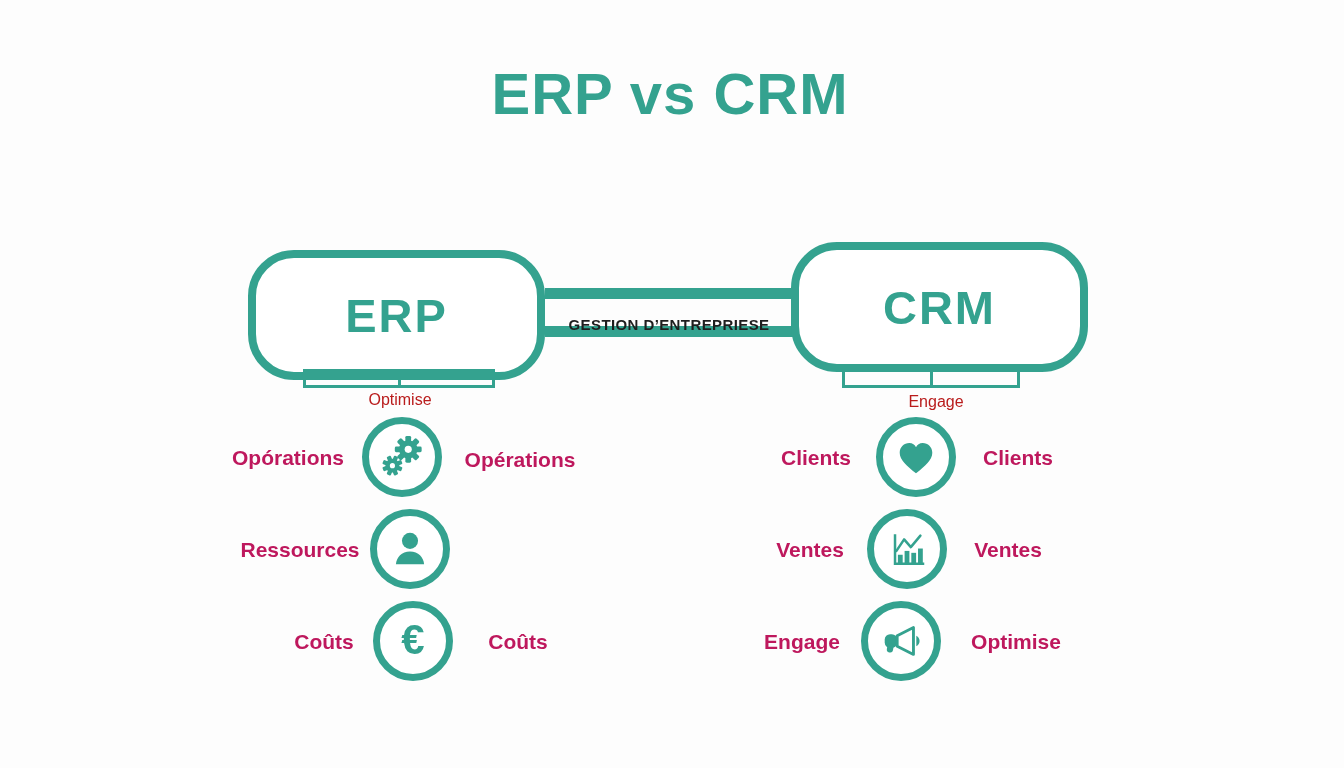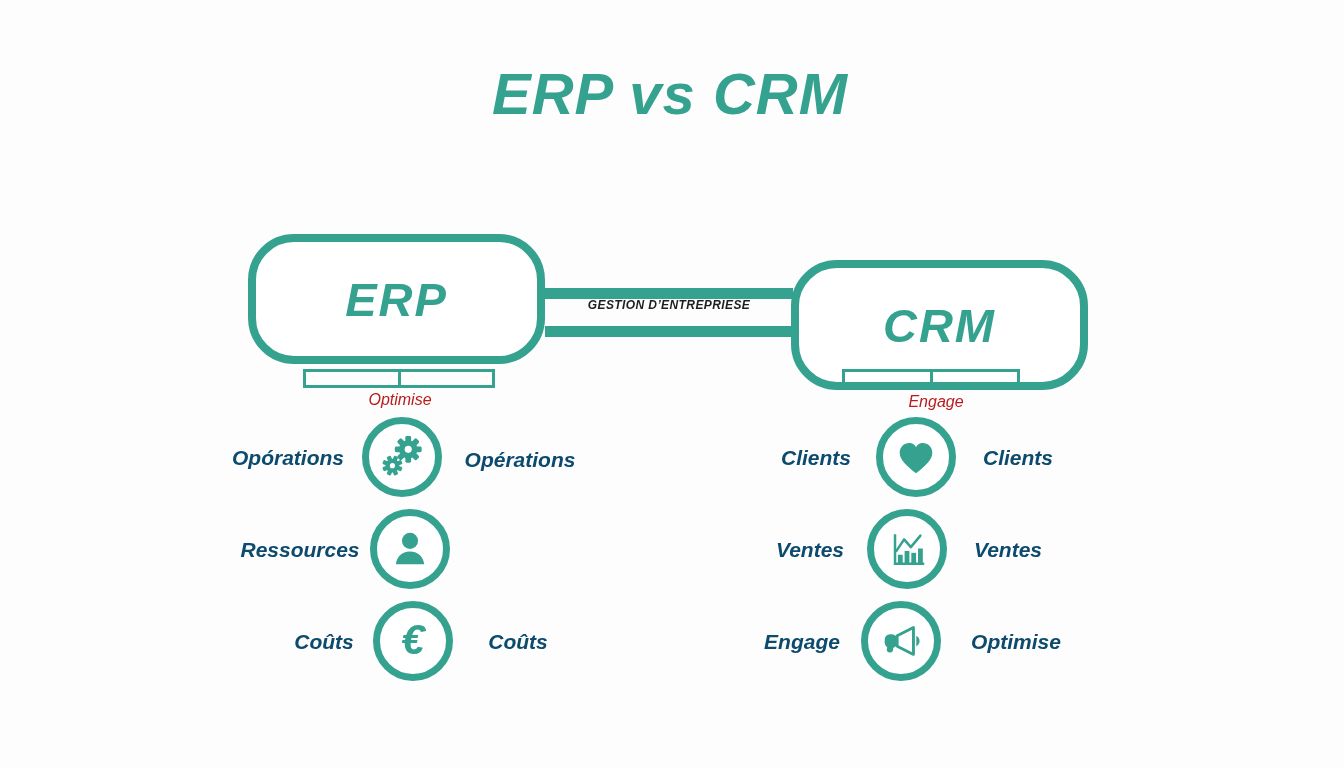--- a/index.html
+++ b/index.html
@@ -1,57 +1,57 @@
 <!DOCTYPE html>
 <html><head>
 <meta charset="utf-8">
 <style>
   html,body{margin:0;padding:0;background:#fff;}
   .canvas{
     position:relative;width:1344px;height:768px;background:#fdfdfd;
-    font-family:"Liberation Sans", sans-serif;overflow:hidden;font-style:italic;
+    font-family:"Liberation Sans", sans-serif;overflow:hidden;
     --accent:#34a28f; --ink:#1b1b1b;
   }
   .title{
     position:absolute;left:670px;top:93px;transform:translate(-50%,-50%);
     font-size:58px;font-weight:bold;color:var(--accent);letter-spacing:1px;white-space:nowrap;
   }
   .big-box{
     position:absolute;width:297px;height:130px;box-sizing:border-box;
     border:8px solid var(--accent);border-radius:46px;background:#fff;
     display:flex;align-items:center;justify-content:center;z-index:2;
   }
-  #erp-box{left:248px;top:234px;align-items:center;}
-  #crm-box{left:791px;top:242px;margin-top:18px;}
+  #erp-box{left:248px;top:250px;align-items:center;}
+  #crm-box{left:791px;top:242px;}
   .box-label{font-size:47px;font-weight:bold;color:var(--accent);letter-spacing:2px;}
   .conn-bar{position:absolute;left:545px;width:248px;height:11px;background:var(--accent);z-index:1;}
   #conn-bar-top{top:288px;}
   #conn-bar-bottom{top:326px;}
   .conn-label{
-    position:absolute;left:669px;top:305px;transform:translate(-50%,-50%);
-    font-size:12px;font-weight:600;color:#1e1e1e;letter-spacing:.4px;white-space:nowrap;z-index:3;
+    position:absolute;left:669px;top:324px;transform:translate(-50%,-50%);
+    font-size:15px;font-weight:600;color:#1e1e1e;letter-spacing:.4px;white-space:nowrap;z-index:3;
   }
   .bracket{position:absolute;display:flex;z-index:3;}
   #erp-bracket{left:303px;top:369px;width:192px;height:19px;}
   #crm-bracket{left:842px;top:369px;width:178px;height:19px;}
   .bracket-cell{flex:1;border:3px solid var(--accent);box-sizing:border-box;}
   .bracket-cell.second{margin-left:-3px;}
   .bracket-label{
     position:absolute;transform:translateX(-50%);font-size:16px;color:#b91c1c;white-space:nowrap;z-index:3;
   }
   #erp-bracket-label{left:400px;top:391px;}
   #crm-bracket-label{left:936px;top:393px;}
   .icon-circle{
     position:absolute;width:80px;height:80px;box-sizing:border-box;
     border:7px solid var(--accent);border-radius:50%;background:#fff;
     display:flex;align-items:center;justify-content:center;color:var(--accent);z-index:2;
   }
   .row-label{
     position:absolute;transform:translate(-50%,-50%);
-    font-size:21px;font-weight:bold;color:#0c4a6e;white-space:nowrap;
+    font-size:21px;font-weight:bold;color:#be185d;white-space:nowrap;
   }
   .euro-glyph{font-size:42px;font-weight:bold;color:var(--accent);line-height:1;margin-top:-3px;}
   svg{display:block;}
 </style>
 </head>
 <body>
 
 <div class="canvas" style="--accent: #34a28f;">
 
   <div class="title">ERP vs CRM</div>

